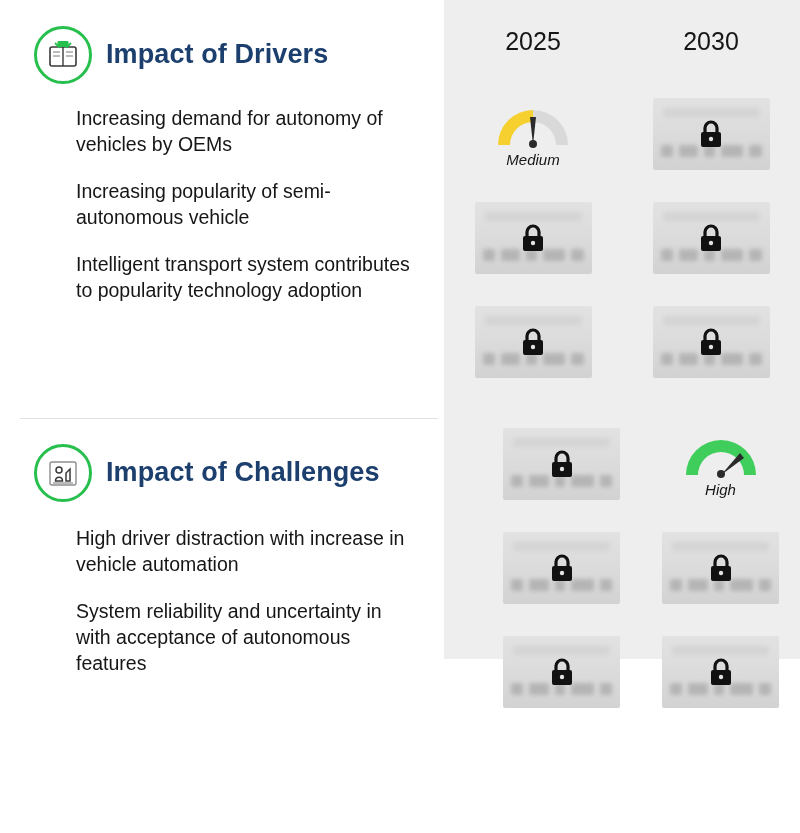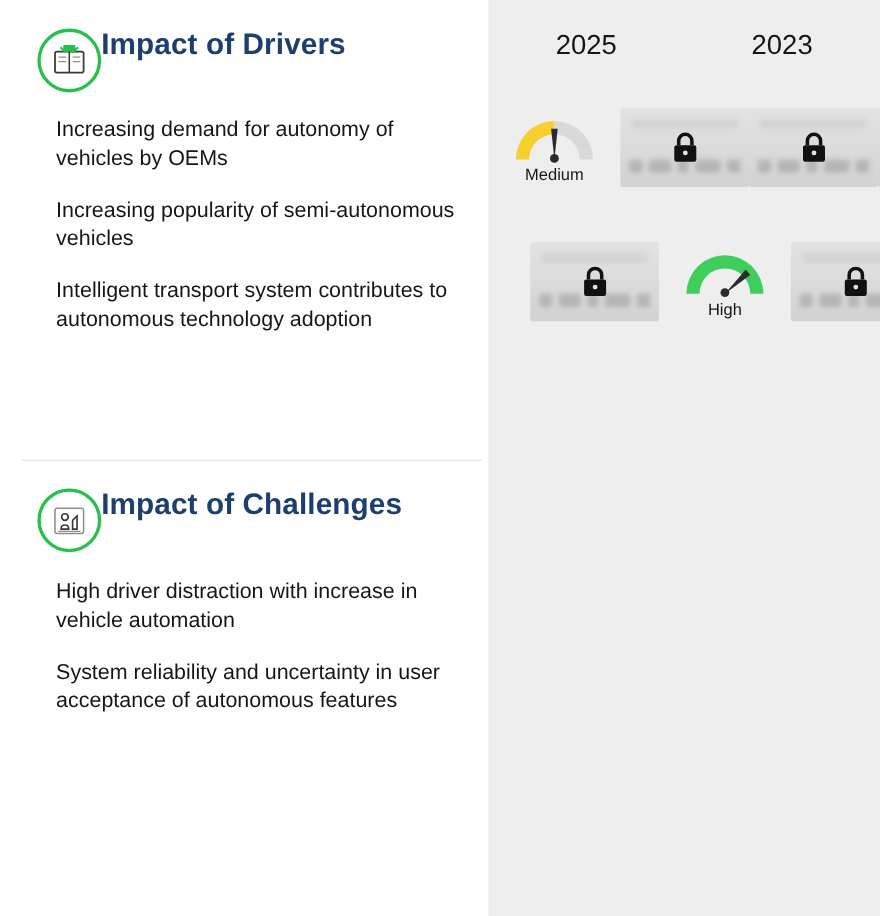--- a/index.html
+++ b/index.html
@@ -44,21 +44,22 @@
     position: absolute;
     left: 20px;
     right: 6px;
     top: 418px;
     height: 1px;
     background: #dfe1e4;
   }
 
   .section-head {
     display: flex;
-    align-items: flex-start;
+    align-items: center;
+    gap: 14px;
     padding-left: 34px;
     padding-top: 26px;
   }
 
   .badge {
     width: 58px;
     height: 58px;
     border-radius: 50%;
     border: 3px solid #27bf4d;
     box-sizing: border-box;
@@ -72,58 +73,59 @@
 
   .section-title {
     font-size: 27px;
     font-weight: bold;
     color: #1c3f6e;
     letter-spacing: 0.1px;
     line-height: 1.1;
   }
 
   .bullets {
-    padding-left: 51px;
+    padding-left: 76px;
     padding-right: 30px;
     margin-top: 22px;
   }
   .bullet {
     font-size: 19.5px;
     line-height: 1.33;
     color: #161616;
     margin-bottom: 21px;
     font-weight: 500;
   }
   .challenges .bullets { margin-top: 24px; }
 
   
   .right-col {
     width: 356px;
-    height: 833px;
+    height: 659px;
     background: #eeeeee;
     position: relative;
     box-sizing: border-box;
   }
 
   .year-row {
     display: flex;
     height: 82px;
     align-items: center;
   }
   .year {
     flex: 1;
     text-align: center;
     font-size: 25px;
     color: #161616;
     font-weight: 400;
   }
 
   .cell-grid {
     display: flex;
-    flex-direction: row;
+    flex-direction: column;
+    font-style: italic;
   }
   .cell-row {
     display: flex;
     flex-direction: row;
   }
   .cell {
     flex: 1;
     display: flex;
     align-items: center;
     justify-content: center;
@@ -213,52 +215,52 @@
             <line x1="7" y1="14" x2="14" y2="14" stroke="#8e8e8e" stroke-width="1.2"></line>
             <line x1="7" y1="18" x2="14" y2="18" stroke="#8e8e8e" stroke-width="1.2"></line>
             <line x1="20" y1="14" x2="27" y2="14" stroke="#8e8e8e" stroke-width="1.2"></line>
             <line x1="20" y1="18" x2="27" y2="18" stroke="#8e8e8e" stroke-width="1.2"></line>
           </svg>
         </div>
         <div class="section-title">Impact of Drivers</div>
       </div>
       <div class="bullets">
         <div class="bullet">Increasing demand for autonomy of vehicles by OEMs</div>
-        <div class="bullet">Increasing popularity of semi-autonomous vehicles</div>
-        <div class="bullet">Intelligent transport system contributes to autonomous technology adoption</div>
+        <div class="bullet">Increasing popularity of semi-autonomous vehicle</div>
+        <div class="bullet">Intelligent transport system contributes to popularity technology adoption</div>
       </div>
     </div>
 
     <div class="section-divider"></div>
 
     <div class="section challenges">
       <div class="section-head">
         <div class="badge">
           <svg width="34" height="34" viewBox="0 0 34 34" aria-hidden="true">
             <rect x="4" y="6" width="26" height="23" rx="2" fill="none" stroke="#8e8e8e" stroke-width="1.4"></rect>
             <circle cx="13" cy="14" r="3" fill="none" stroke="#3a3a3a" stroke-width="1.5"></circle>
             <path d="M9.5 25 C9.5 20, 16.5 20, 16.5 25 Z" fill="none" stroke="#3a3a3a" stroke-width="1.5"></path>
             <path d="M20 25 L20 17 L24 13 L24 25 Z" fill="none" stroke="#3a3a3a" stroke-width="1.5"></path>
             <line x1="7" y1="27" x2="27" y2="27" stroke="#8e8e8e" stroke-width="1.2"></line>
           </svg>
         </div>
         <div class="section-title">Impact of Challenges</div>
       </div>
       <div class="bullets">
         <div class="bullet">High driver distraction with increase in vehicle automation</div>
-        <div class="bullet">System reliability and uncertainty in user acceptance of autonomous features</div>
+        <div class="bullet">System reliability and uncertainty in with acceptance of autonomous features</div>
       </div>
     </div>
   </div>
 
   <div class="right-col">
 
     <div class="year-row">
       <div class="year">2025</div>
-      <div class="year">2023</div>
+      <div class="year">2030</div>
     </div>
 
     <div class="cell-grid">
 
       <div class="cell-row">
         <div class="cell">
           <div class="gauge">
             <svg width="86" height="48" viewBox="0 0 86 48" aria-hidden="true">
               <path d="M8 44 A35 35 0 0 1 43 9 L43 21 A23 23 0 0 0 20 44 Z" fill="#f5d02f"></path>
               <path d="M43 9 A35 35 0 0 1 78 44 L66 44 A23 23 0 0 0 43 21 Z" fill="#d9d9d9"></path>

